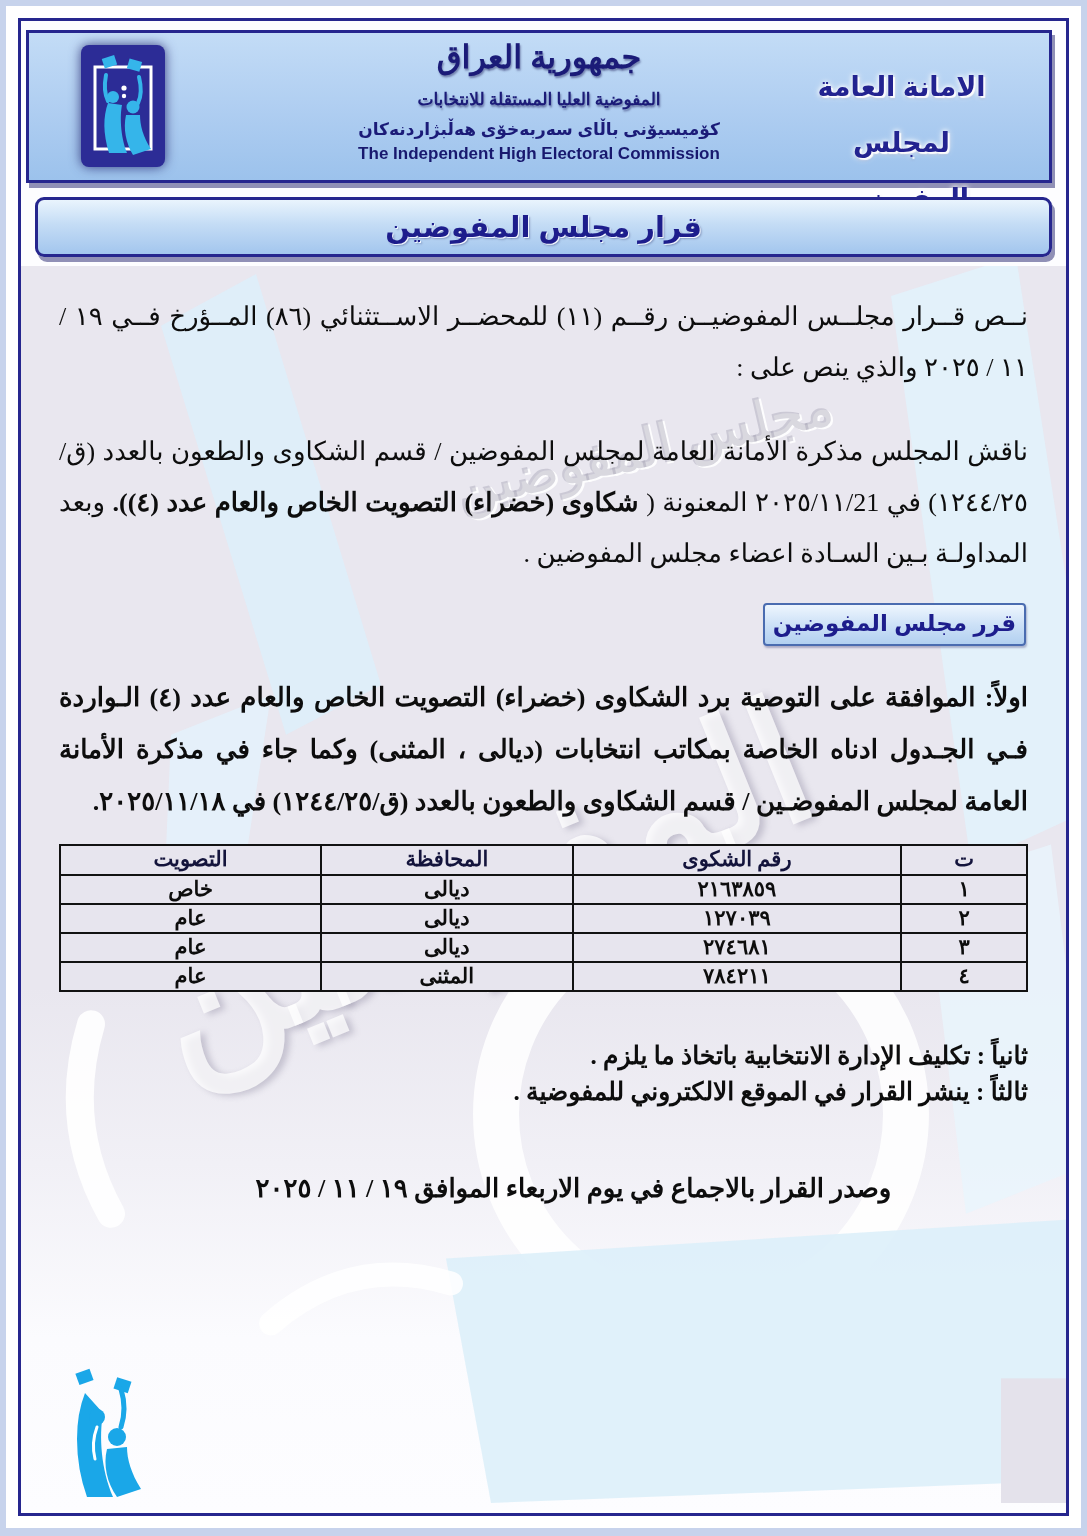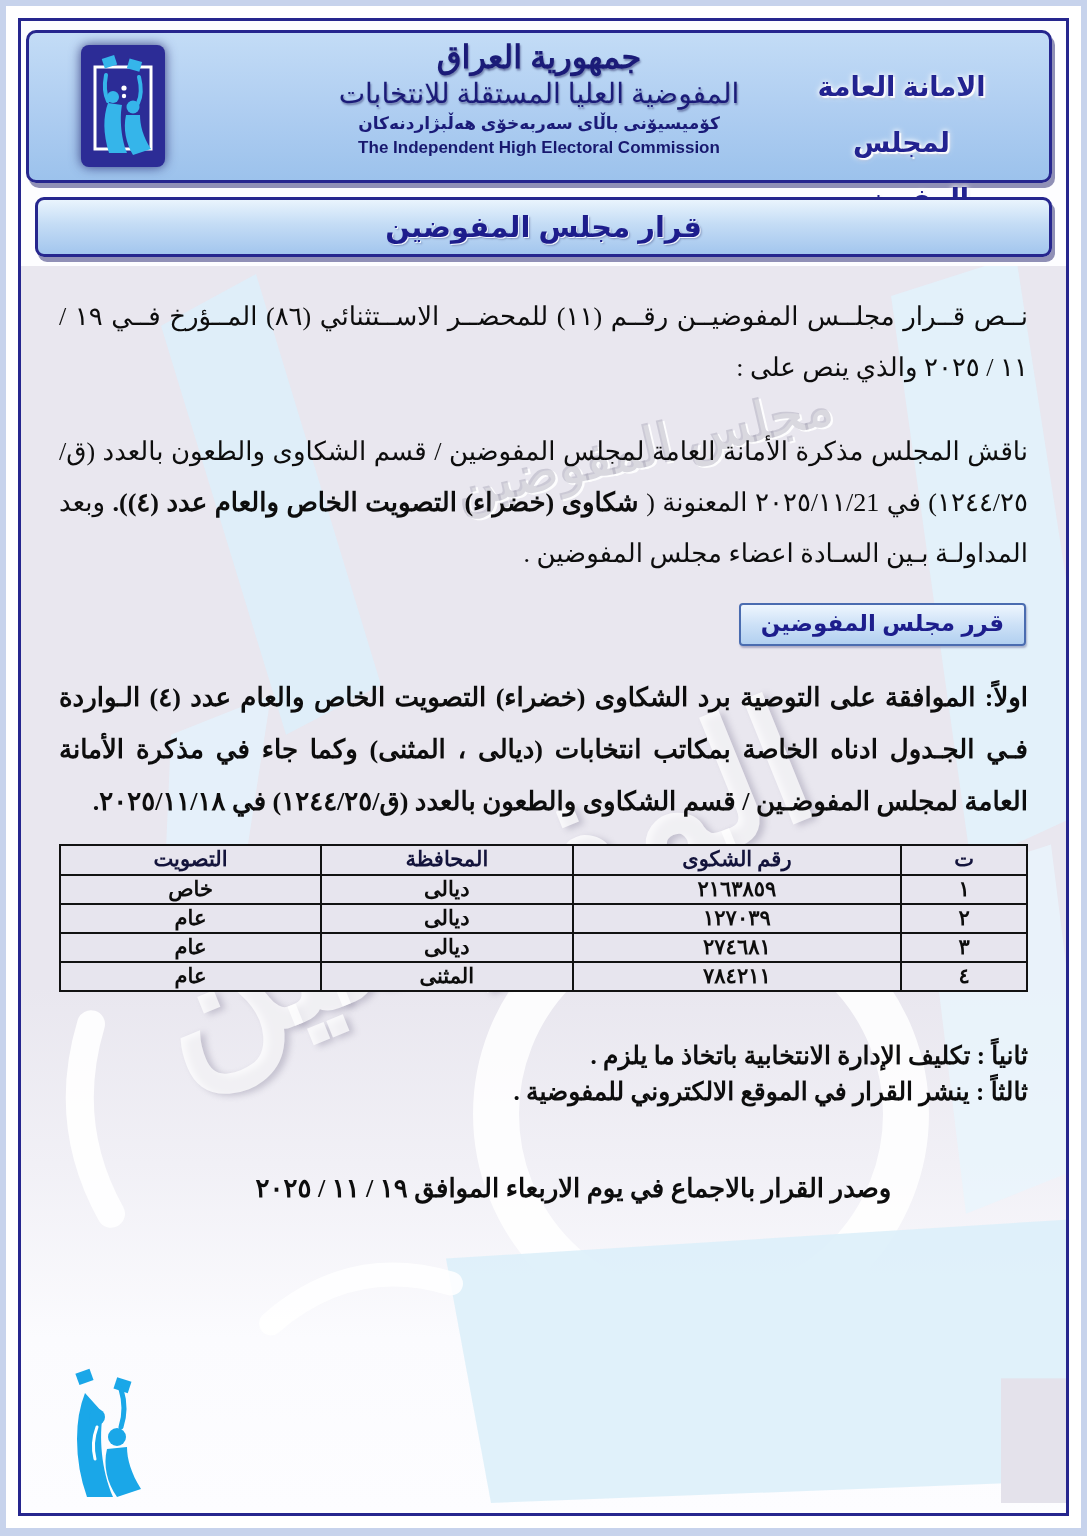--- a/index.html
+++ b/index.html
@@ -16,34 +16,34 @@
     color:var(--ink);
   }
   .page{
     position:absolute;left:18px;top:18px;right:18px;bottom:20px;
     background:#fdfdff;border:3px solid var(--navy);
     box-shadow:0 0 0 12px #ffffff;
   }
   
   .header-box{
     position:absolute;left:5px;right:14px;top:9px;height:153px;
-    border:3px solid var(--navy);border-radius:10px;
+    border:3px solid var(--navy);border-radius:0;
     background:linear-gradient(180deg,#c3dcf6 0%,#aecdf1 55%,#9cc2ec 100%);
     box-shadow:3px 5px 0 rgba(35,35,110,.5);
   }
   .header-logo{
     position:absolute;right:auto;left:52px;top:12px;width:84px;height:122px;
     filter:drop-shadow(0 0 6px rgba(25,25,100,.8));
   }
   .header-center{
     position:absolute;left:300px;right:300px;top:4px;text-align:center;
     color:#1b1b78;
   }
   .cal1{font-size:32px;font-weight:bold;line-height:40px;text-shadow:1px 2px 2px rgba(30,30,90,.45);}
-  .cal2{font-size:28px;font-weight:normal;line-height:33px;text-shadow:1px 2px 2px rgba(30,30,90,.45);}
+  .cal2{font-size:17px;font-weight:bold;line-height:33px;text-shadow:1px 2px 2px rgba(30,30,90,.45);margin-top:6px;}
   .kurdish{font-size:17px;font-weight:bold;line-height:27px;font-family:"Liberation Sans","DejaVu Sans",sans-serif;text-align:center;}
   .english{font-size:17px;font-weight:bold;line-height:22px;font-family:"Liberation Sans","DejaVu Sans",sans-serif;color:#18186e;}
   .header-right{
     position:absolute;left:auto;right:30px;top:26px;width:235px;text-align:center;
     font-family:"Liberation Sans","DejaVu Sans",sans-serif;
     font-size:27px;font-weight:bold;color:#232390;line-height:56px;
     text-shadow:0 0 4px #fff,0 0 7px #fff,2px 2px 1px rgba(255,255,255,.95),1px 2px 3px rgba(30,30,90,.35);
   }
   
   .title-bar{
@@ -74,21 +74,21 @@
   .wm-text-large{
     left:110px;top:520px;font-size:170px;color:rgba(255,255,255,.75);
     transform:rotate(-22deg);text-shadow:4px 4px 6px rgba(150,146,168,.45);
   }
   .content > p, .content > div.badge, .content > table{position:relative;z-index:1;}
   p{margin:0;}
   .p1{margin-top:26px;font-size:26px;line-height:1.95;text-align:justify;}
   .p2{margin-top:34px;font-size:26px;line-height:1.95;text-align:justify;}
   .badge{
     width:fit-content;margin:24px 2px 0 auto;margin-left:auto;
-    padding:5px 20px 7px;border:2px solid #4a6cb0;border-radius:4px;
+    padding:5px 8px 7px;border:2px solid #4a6cb0;border-radius:4px;
     background:linear-gradient(180deg,#eef6fe 0%,#cde1f7 50%,#b2d0f0 100%);
     font-family:"Liberation Sans","DejaVu Sans",sans-serif;
     font-size:23px;font-weight:bold;color:#1d1d8c;
     box-shadow:1px 2px 2px rgba(60,60,120,.35);
   }
   .item1{margin-top:26px;font-size:26px;font-weight:bold;line-height:2.0;text-align:justify;}
   .complaints-table{
     width:100%;margin-top:16px;border-collapse:collapse;direction:rtl;
     font-size:21px;font-weight:bold;text-align:center;
   }

